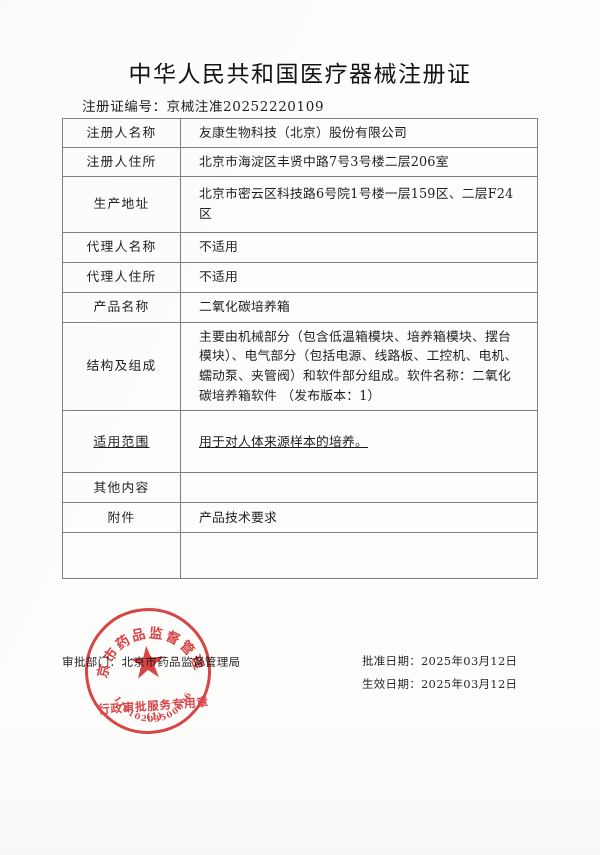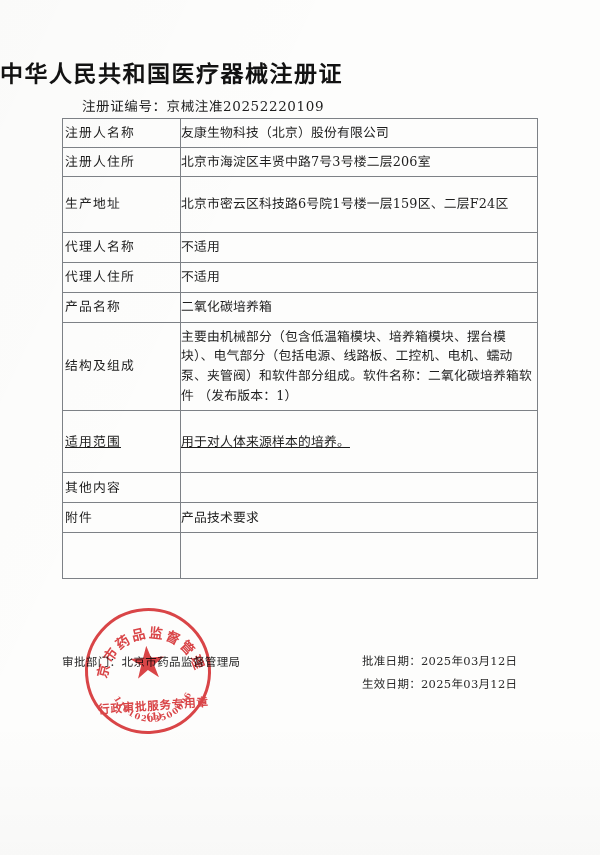--- a/index.html
+++ b/index.html
@@ -35,23 +35,24 @@
       linear-gradient(0deg, rgba(0,0,0,0.018) 0%, rgba(0,0,0,0) 16%);
     pointer-events: none;
   }
 
   
   .doc-title {
     position: absolute;
     left: 0;
     top: 55px;
     width: 600px;
+    text-align: center;
     font-size: 23px;
     letter-spacing: 1.5px;
-    font-weight: 700;
+    font-weight: 400;
     color: #121212;
     font-family: "DejaVu Serif", "Liberation Serif", serif;
   }
   .reg-number {
     position: absolute;
     left: 82px;
     top: 95px;
     font-size: 13.5px;
     letter-spacing: 0.6px;
     color: #1e1e1e;
@@ -70,26 +71,26 @@
   .cert-table td {
     border: 1px solid #7d8186;
     padding: 0;
     vertical-align: middle;
     font-size: 12.8px;
     line-height: 1.55;
     color: #1d1d1d;
   }
   .cert-table td.label {
     width: 113px;
-    text-align: left;
+    text-align: center;
     letter-spacing: 1.2px;
     padding: 3px 2px;
   }
   .cert-table td.value {
-    padding: 4px 0;
+    padding: 4px 18px;
     letter-spacing: 0.2px;
     word-break: break-all;
   }
   .cert-table td.value .line {
     display: block;
     white-space: pre-wrap;
   }
   .r-h26 { height: 26px; }
   .r-h46 { height: 46px; }
   .r-h56 { height: 56px; }

